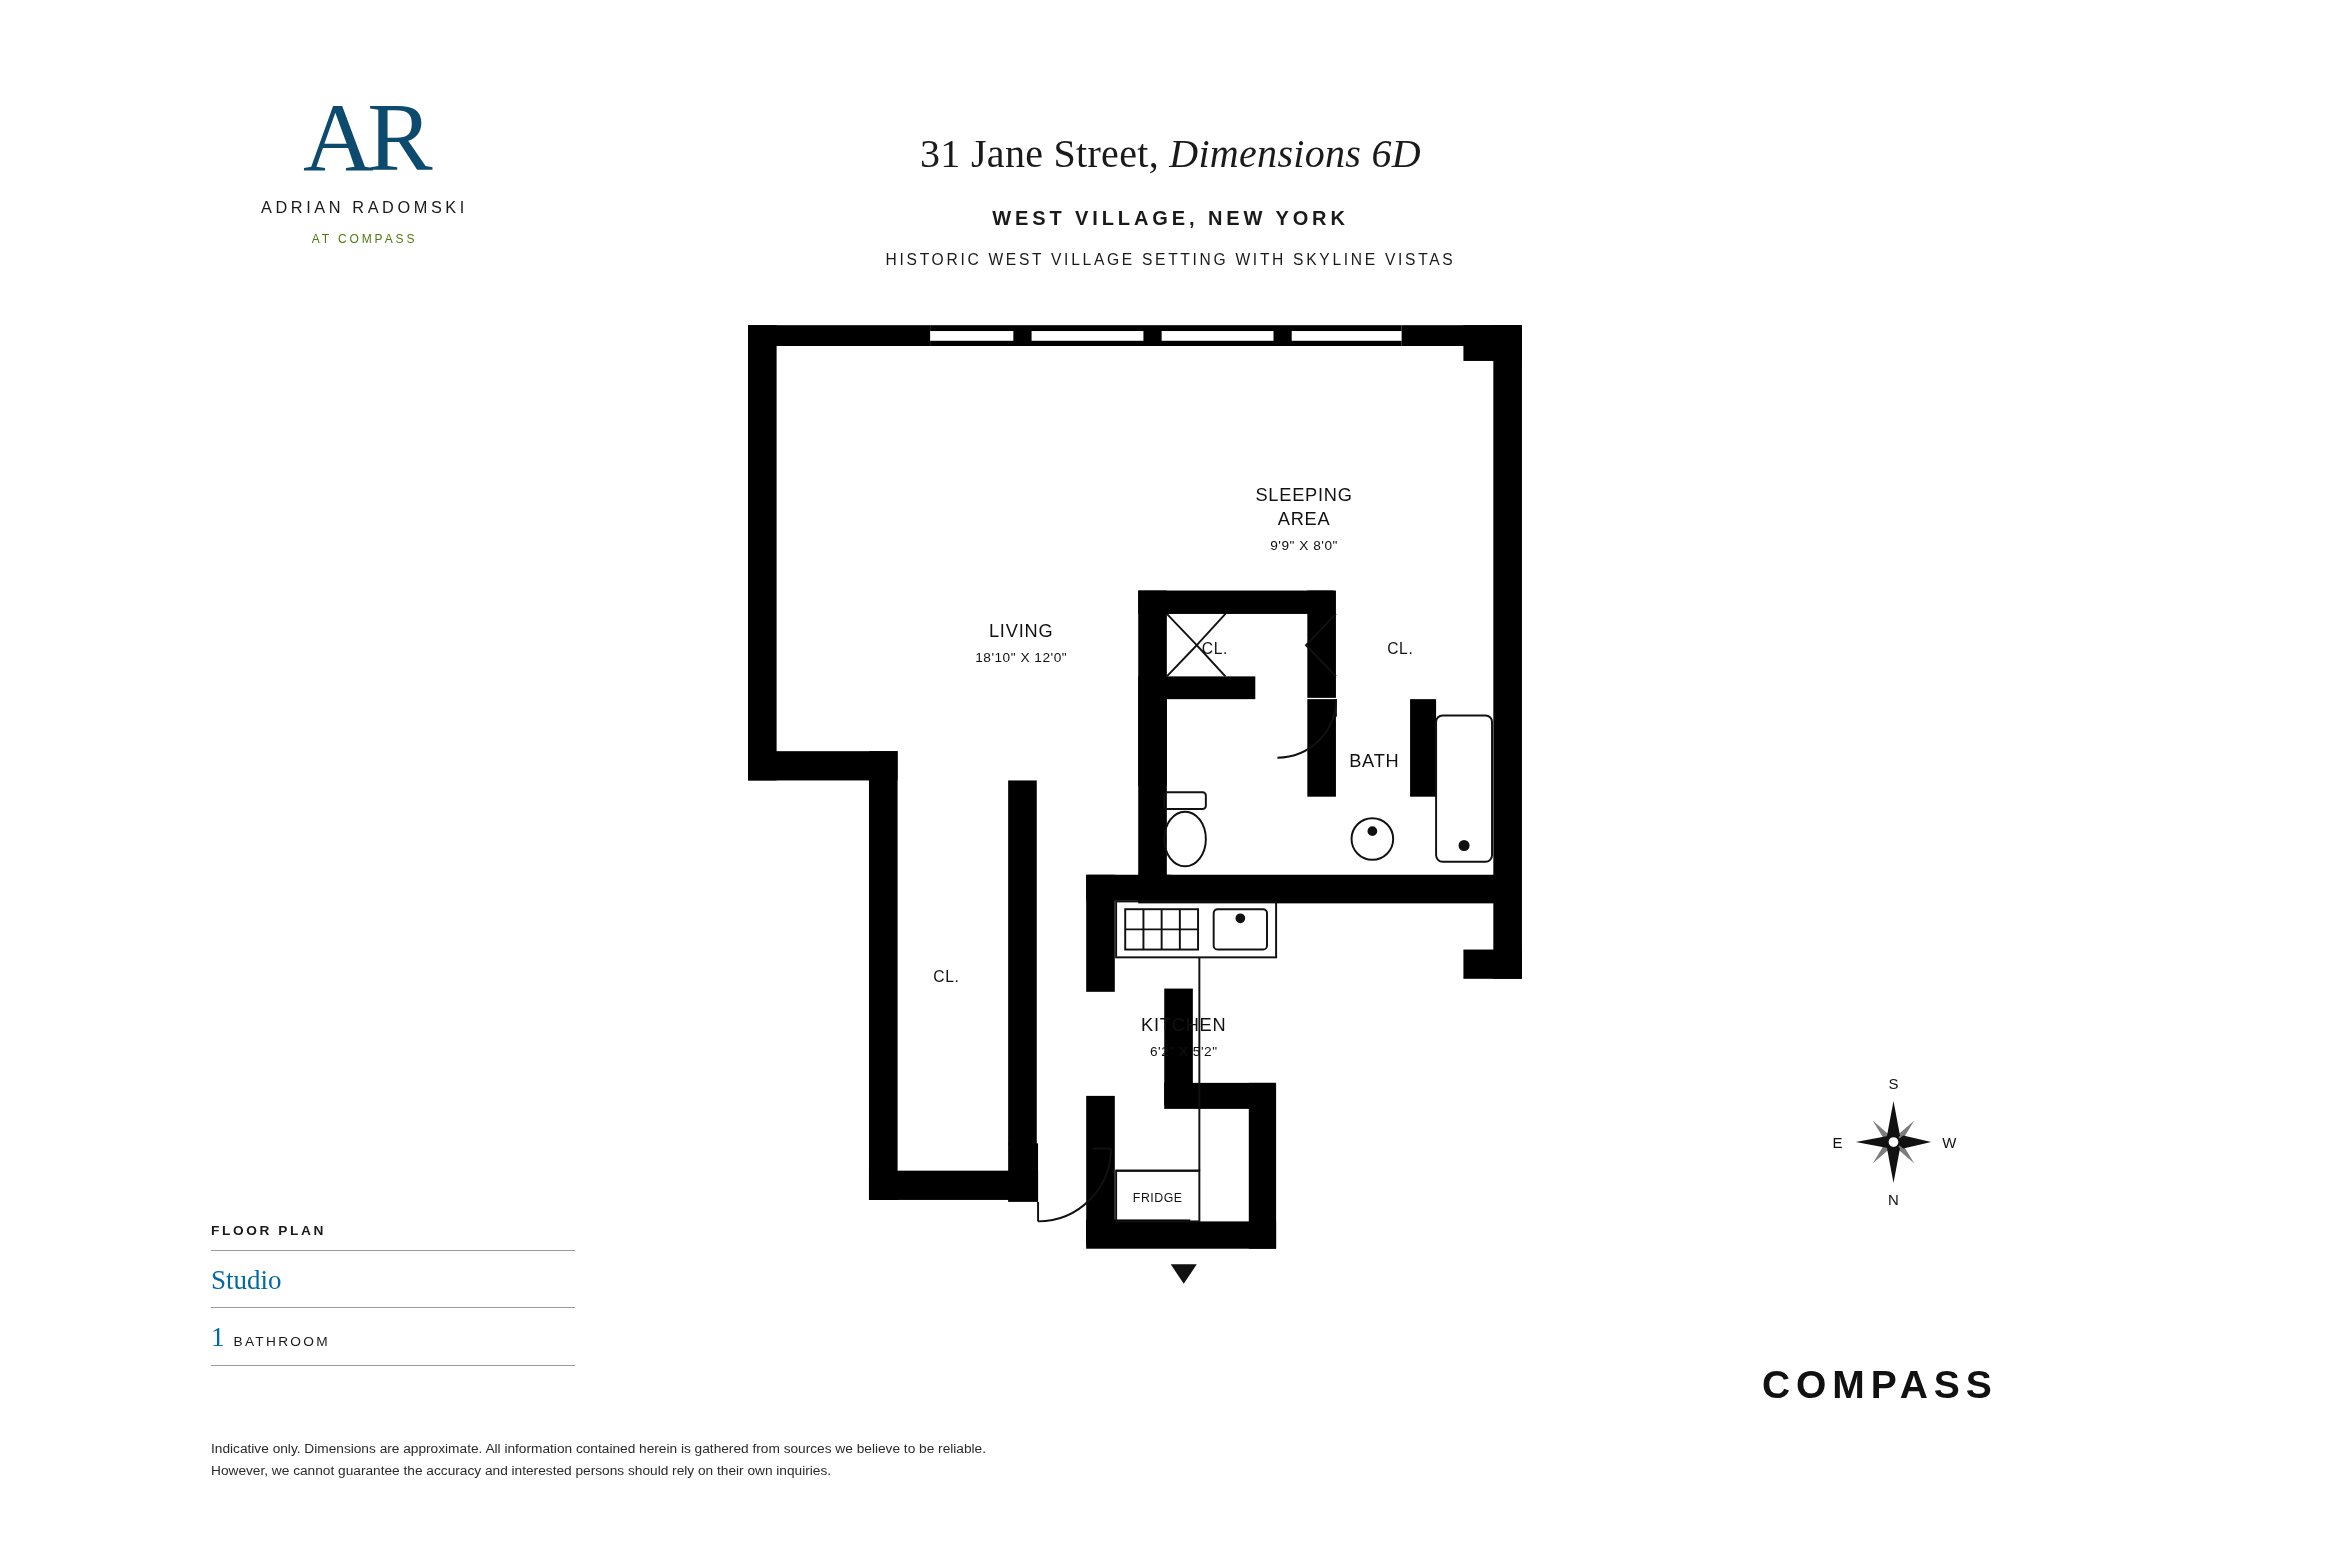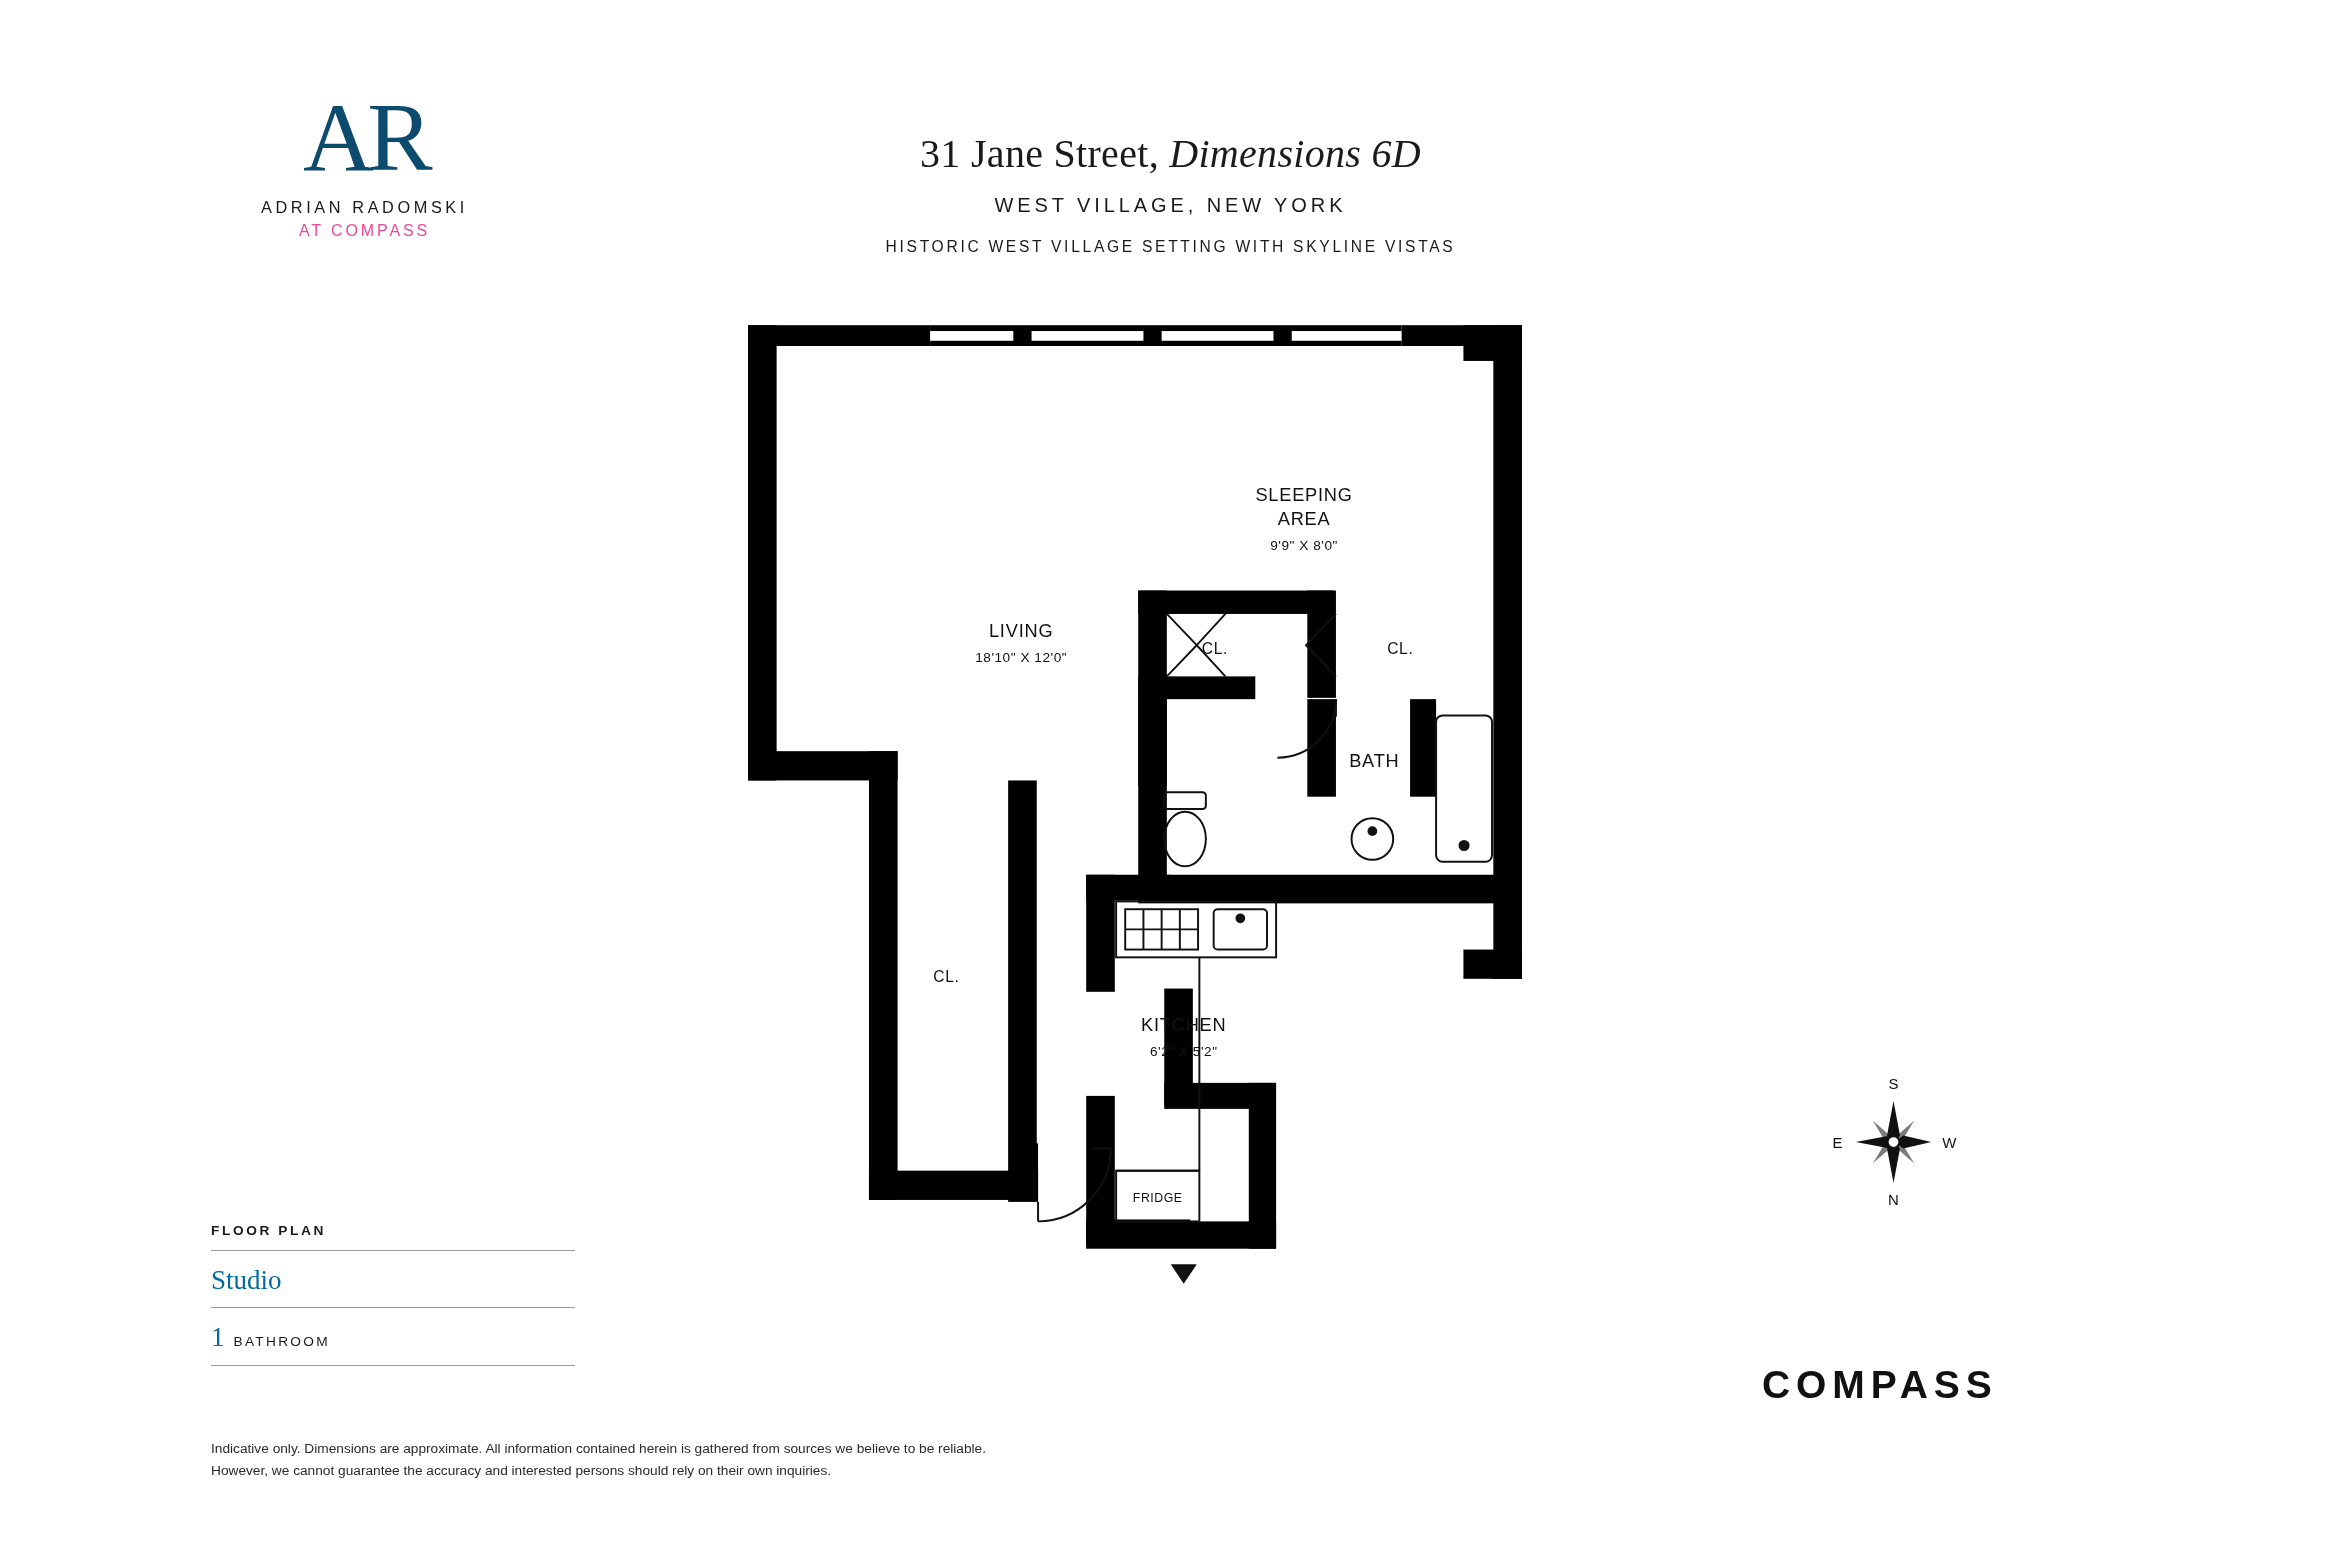--- a/index.html
+++ b/index.html
@@ -33,48 +33,48 @@
     color: #0c4a6e;
   }
   #brand .brand-name {
     margin-top: 14.3px;
     font-size: 16.3px;
     letter-spacing: 3.6px;
     font-weight: 400;
     color: #1a1a1a;
   }
   #brand .brand-sub {
-    margin-top: 5px;
-    font-size: 16px;
+    margin-top: 15px;
+    font-size: 12px;
     letter-spacing: 2.9px;
-    color: #ec4899;
+    color: #4d7c0f;
   }
 
   
   #title-block {
     position: absolute;
     left: 585px;
     top: 130px;
     width: 1171px;
     text-align: center;
   }
   #title-block .main-title {
     font-family: "Liberation Serif", serif;
     font-size: 40px;
     letter-spacing: 0.3px;
     white-space: nowrap;
   }
   #title-block .main-title .italic {
     font-style: italic;
   }
   #title-block .subtitle {
-    margin-top: 17px;
+    margin-top: 30px;
     font-size: 20px;
     letter-spacing: 3.9px;
-    font-weight: 400;
+    font-weight: 700;
   }
   #title-block .tagline {
     margin-top: 21px;
     font-size: 15.6px;
     letter-spacing: 2.7px;
     font-weight: 400;
   }
 
   
   #plan {

